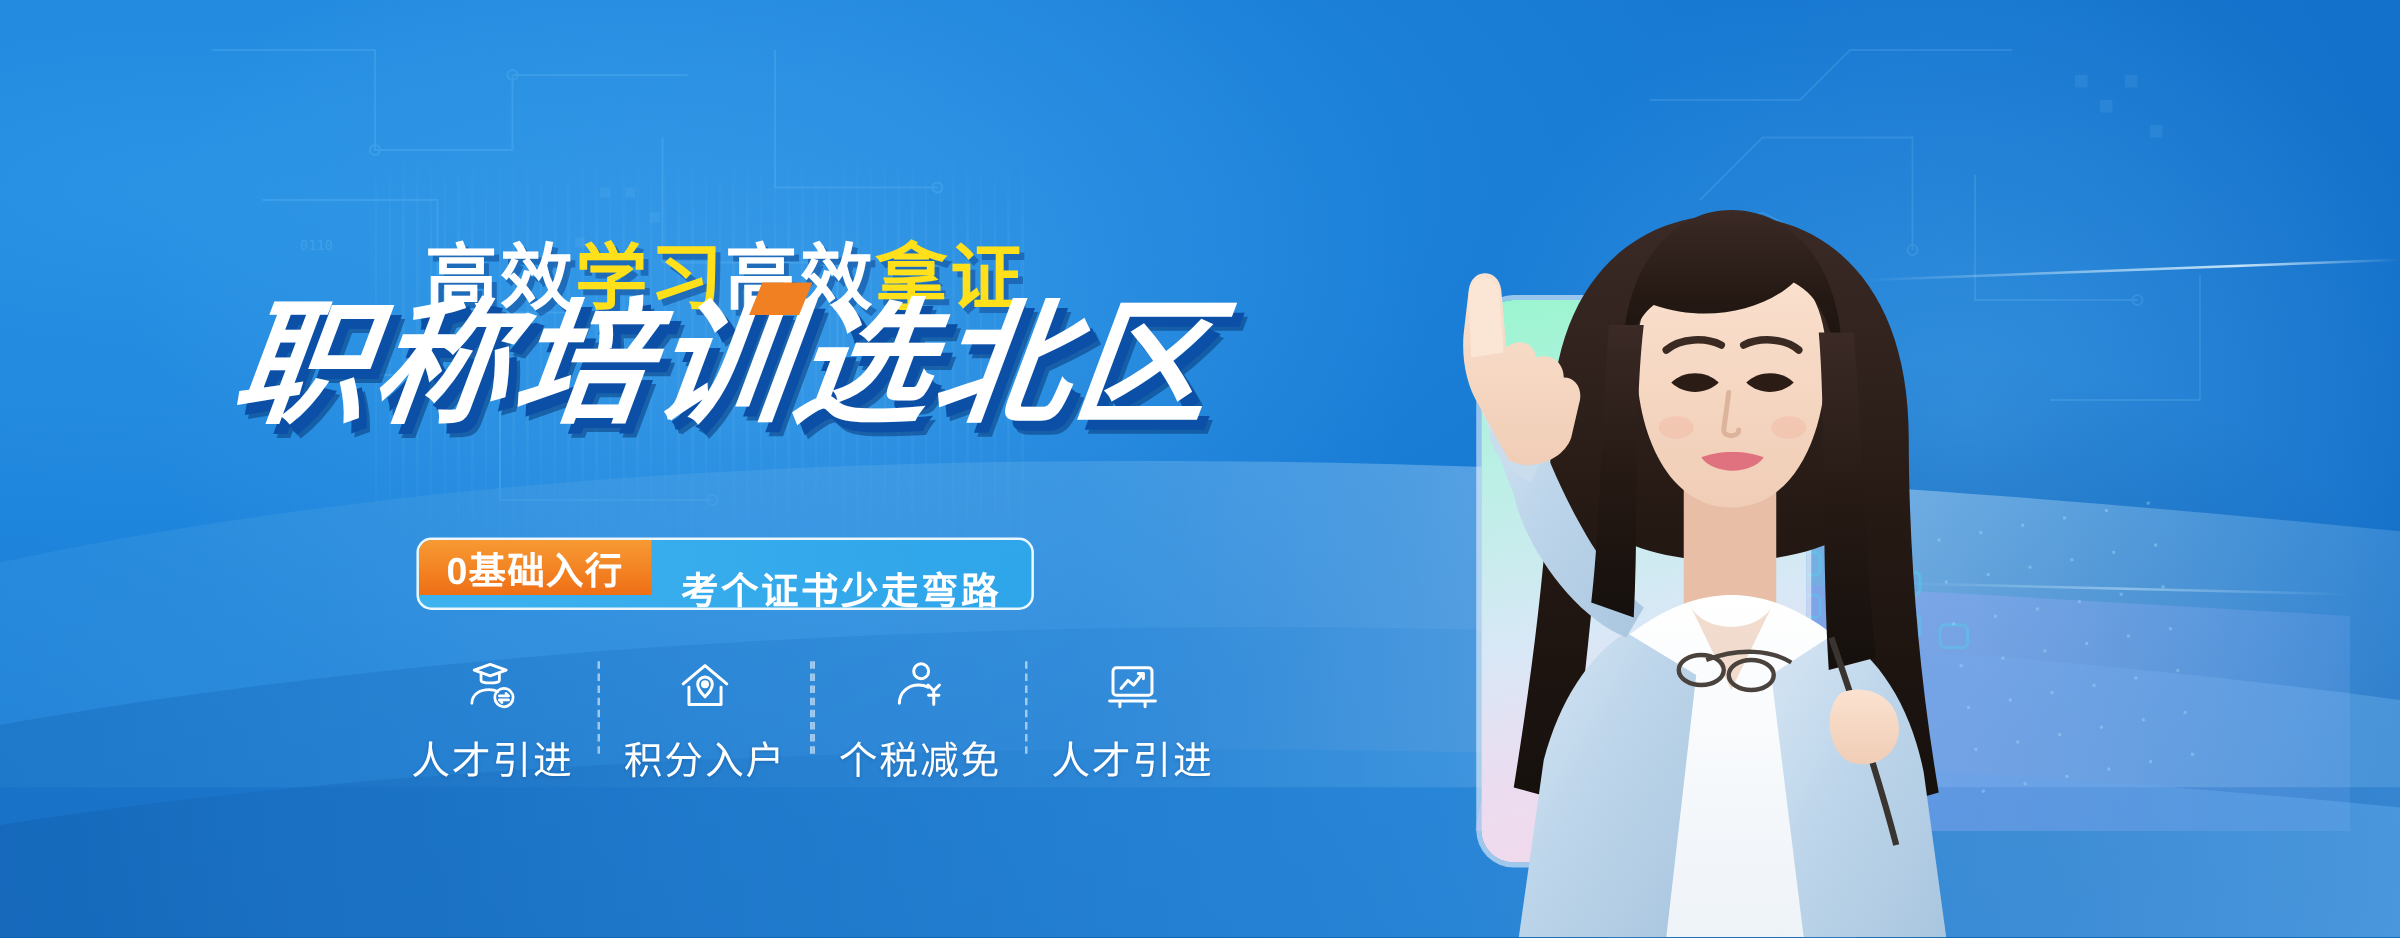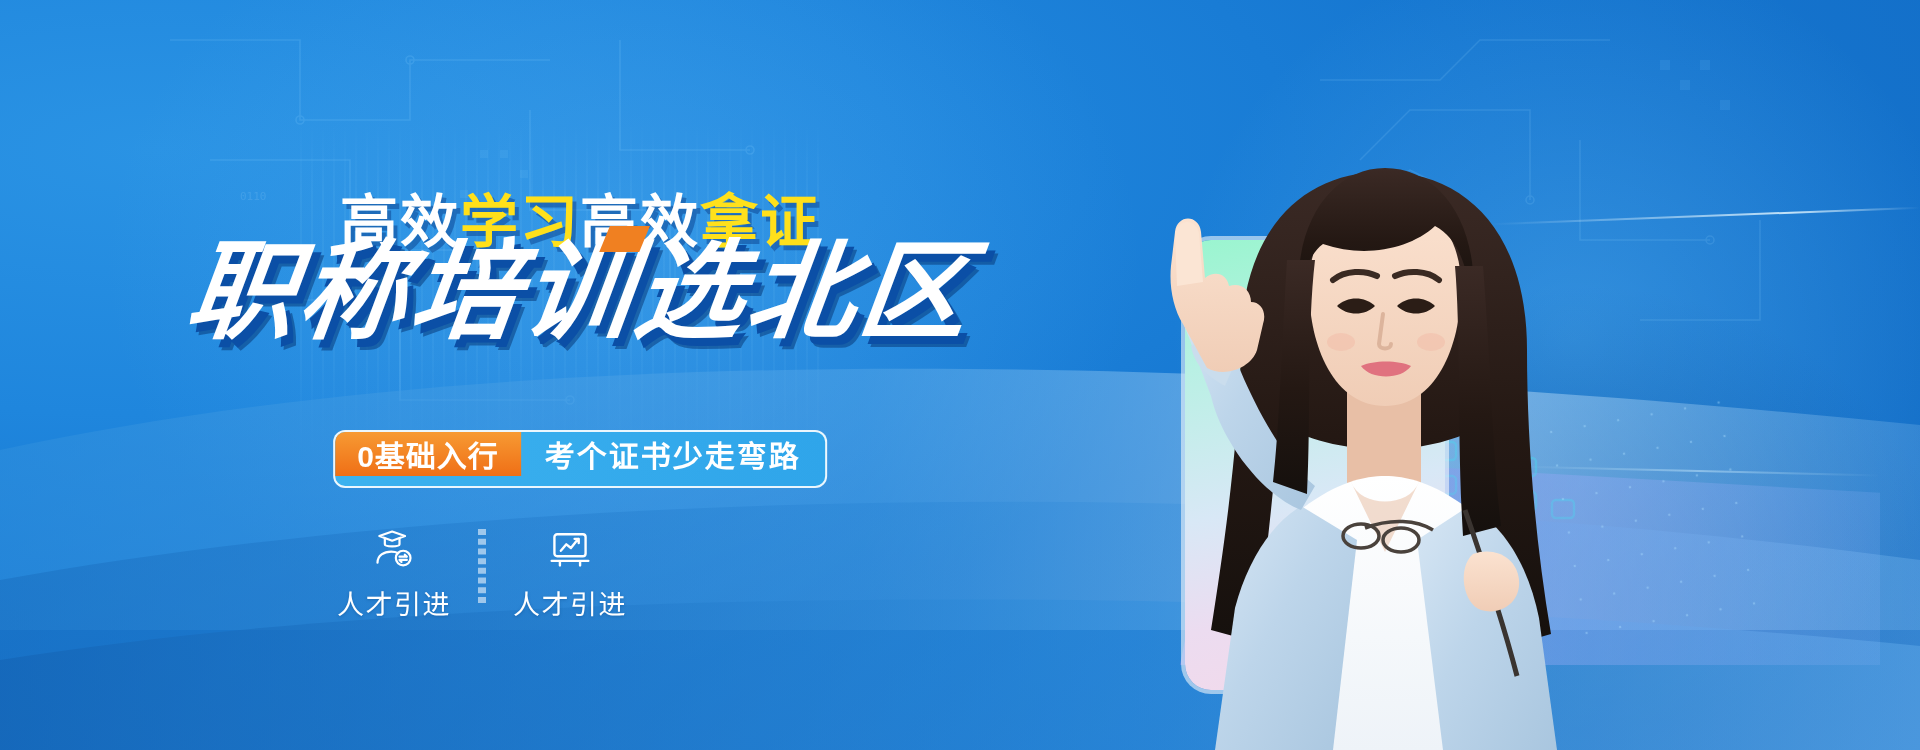--- a/index.html
+++ b/index.html
@@ -155,38 +155,38 @@
     background:linear-gradient(90deg,#3cb2ef,#2fa5ea);
   }
   .badge-left{
     display:flex; align-items:center; justify-content:center;
     padding:0 22px;
     background:linear-gradient(180deg,#f79a33,#ef6f16);
     color:#fff; font-size:30px; font-weight:700; letter-spacing:1px;
   }
   .badge-right{
     display:flex; align-items:center; justify-content:center;
-    padding:0 24px;
+    padding:16px 24px;
     color:#fff; font-size:30px; font-weight:700; letter-spacing:2px;
   }
 
   
   .features{
     position:absolute; left:310px; top:525px;
     display:flex; align-items:flex-start;
   }
   .feature{
     width:168px;
     display:flex; flex-direction:column; align-items:center;
     color:#ffffff;
   }
   .feature .ico{height:46px; display:flex; align-items:center; justify-content:center;}
   .feature .lbl{
     margin-top:12px;
-    font-size:27px; letter-spacing:1.5px; white-space:nowrap;
+    font-size:31px; letter-spacing:1.5px; white-space:nowrap;
     text-shadow:0 1px 3px rgba(10,60,120,.35);
   }
   .divider{
     width:0; height:74px; margin-top:4px;
     border-left:2px dashed rgba(255,255,255,.55);
   }
 </style>
 </head>
 <body>
 
@@ -431,26 +431,47 @@
             <path d="M6 40 C6 32 13 28 21 28 c3 0 5.5 .6 7.6 1.7"></path>
             <circle cx="34" cy="35" r="8"></circle>
             <path d="M30 33.5 h8 M38 33.5 l-2.2 -2.2 M38 37 h-8 M30 37 l2.2 2.2"></path>
           </svg>
         </div>
         <div class="lbl">人才引进</div>
       </div>
 
       <div class="divider"></div>
 
+      <div class="feature">
+        <div class="ico">
+          <svg width="44" height="44" viewBox="0 0 48 48" fill="none" stroke="#ffffff" stroke-width="2.6" stroke-linecap="round" stroke-linejoin="round">
+            <path d="M5 23 L24 7 L43 23"></path>
+            <path d="M10 26 v15 h28 V26"></path>
+            <path d="M24 17 c-3.6 0 -6.4 2.8 -6.4 6.3 0 4.6 6.4 11 6.4 11 s6.4 -6.4 6.4 -11 C30.4 19.8 27.6 17 24 17 Z"></path>
+            <circle cx="24" cy="23.3" r="2.2" fill="#ffffff"></circle>
+          </svg>
+        </div>
+        <div class="lbl">积分入户</div>
+      </div>
 
       <div class="divider"></div>
 
 
       <div class="divider"></div>
 
+      <div class="feature">
+        <div class="ico">
+          <svg width="44" height="44" viewBox="0 0 48 48" fill="none" stroke="#ffffff" stroke-width="2.6" stroke-linecap="round" stroke-linejoin="round">
+            <circle cx="25" cy="12" r="6.5"></circle>
+            <path d="M6 40 C6 30 14 24 23 24 c3 0 5.5 .6 8 2"></path>
+            <path d="M31 24 l5 5 l5 -5 M36 29 v12 M31.5 33 h9"></path>
+          </svg>
+        </div>
+        <div class="lbl">个税减免</div>
+      </div>
 
       <div class="divider"></div>
 
       <div class="feature">
         <div class="ico">
           <svg width="44" height="44" viewBox="0 0 48 48" fill="none" stroke="#ffffff" stroke-width="2.6" stroke-linecap="round" stroke-linejoin="round">
             <rect x="7" y="9" width="34" height="24" rx="3"></rect>
             <path d="M14 27 l6 -7 l5 4 l8 -10 M29 14 h4.5 v4.5"></path>
             <path d="M4 38 h40 M13 38 v5 M35 38 v5"></path>
           </svg>

